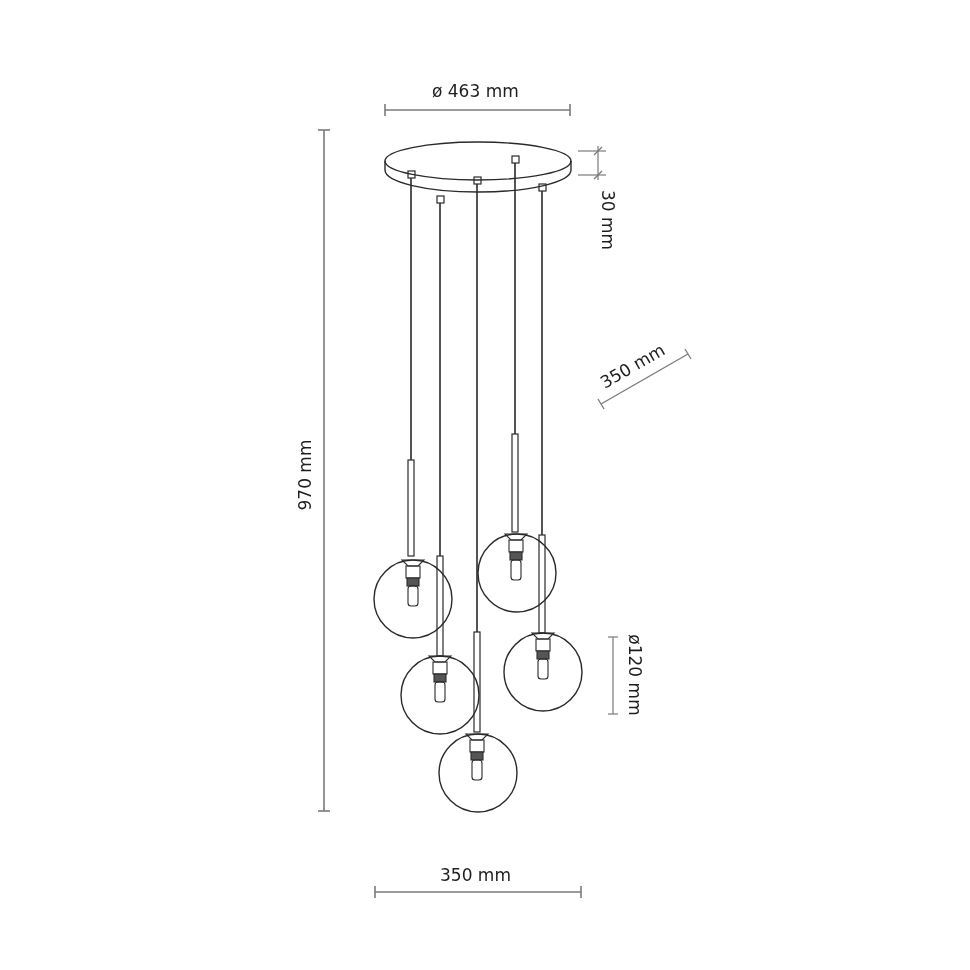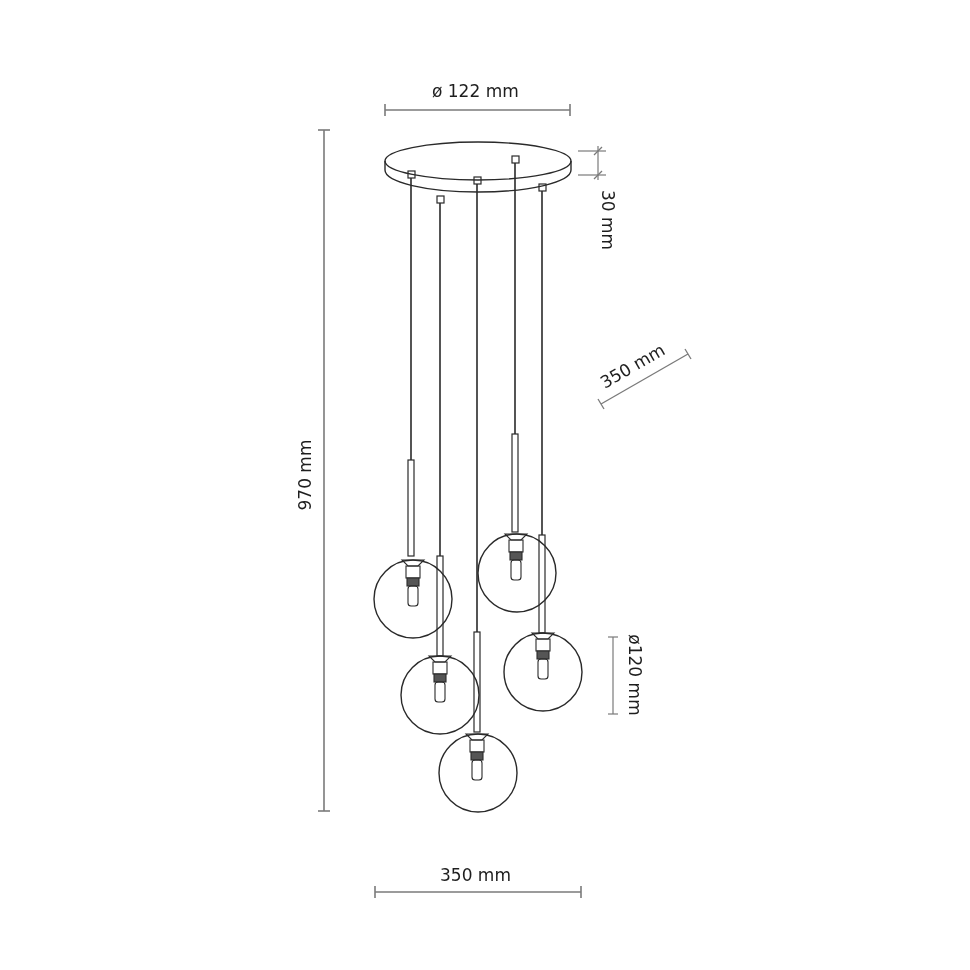--- a/index.html
+++ b/index.html
@@ -115,21 +115,21 @@
     </g>
 
     <g>
       <line x1="375" y1="892" x2="581" y2="892"></line>
       <line x1="375" y1="886" x2="375" y2="898"></line>
       <line x1="581" y1="886" x2="581" y2="898"></line>
     </g>
   </g>
 </svg>
 
-<div class="lbl" style="left:432px;top:81px;">ø 122 mm</div>
+<div class="lbl" style="left:432px;top:81px;">ø 463 mm</div>
 
 <div class="lbl" style="left:578px;top:210px;transform:rotate(90deg);transform-origin:center;">30 mm</div>
 
 <div class="lbl" style="left:270px;top:465px;transform:rotate(-90deg);transform-origin:center;">970 mm</div>
 
 <div class="lbl" style="left:597px;top:356px;transform:rotate(-30deg);transform-origin:center;">350 mm</div>
 
 <div class="lbl" style="left:594px;top:665px;transform:rotate(90deg);transform-origin:center;">ø120 mm</div>
 
 <div class="lbl" style="left:440px;top:865px;">350 mm</div>

